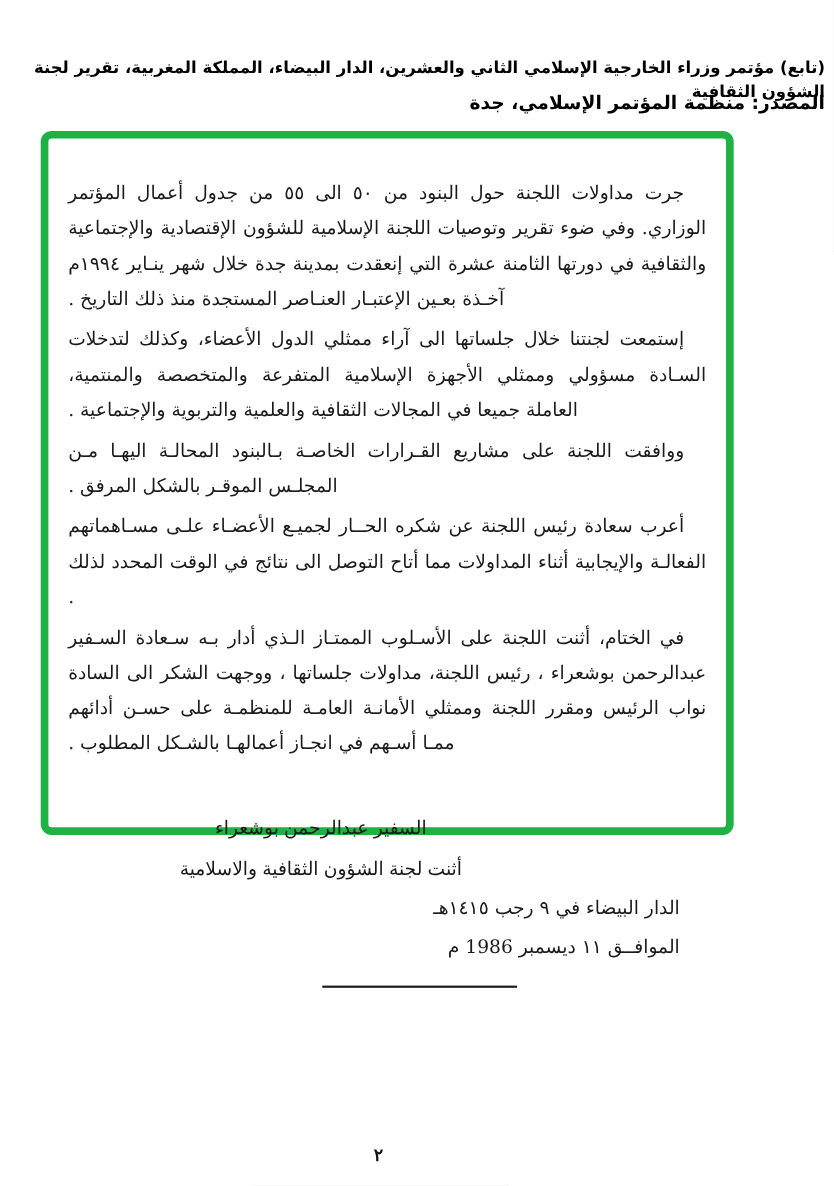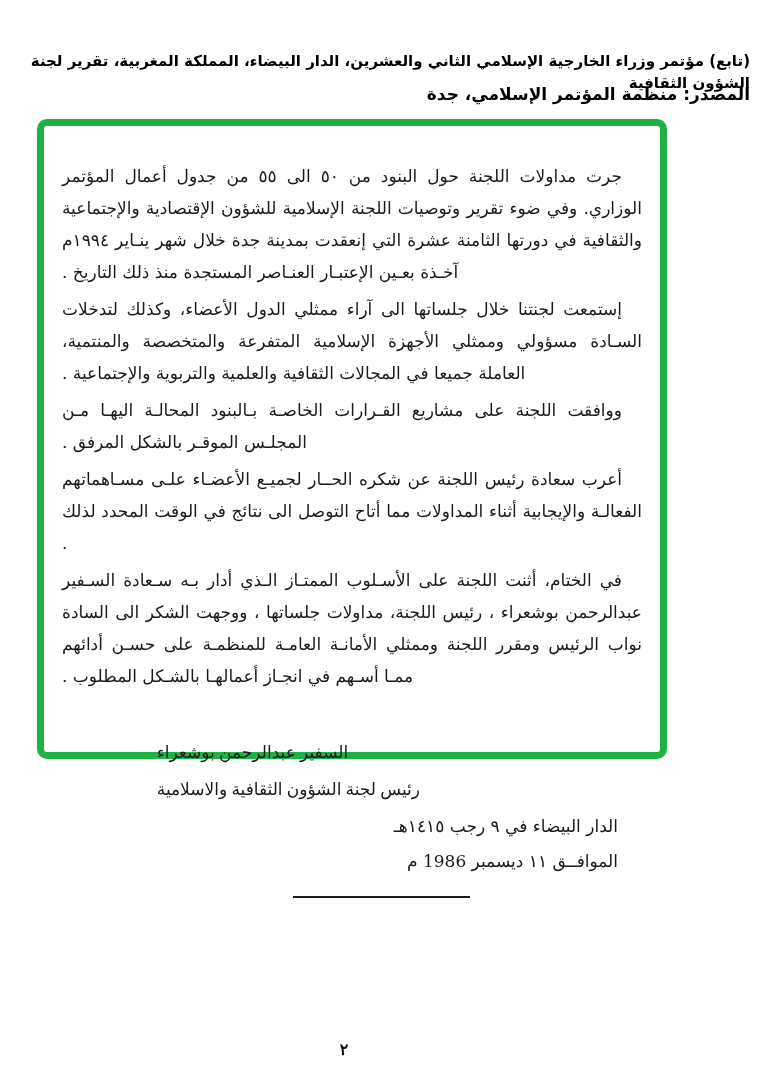--- a/index.html
+++ b/index.html
@@ -59,22 +59,22 @@
     color: var(--ink);
     text-align: justify;
     text-align-last: left;
     text-indent: 20px;
   }
   
   .sig {
     position: absolute;
     top: 608px; right: 240px;
     direction: rtl;
-    text-align: left;
-    font-family: Liberation Serif, serif;
+    text-align: center;
+    font-family: Liberation Sans, sans-serif;
     font-size: 17px;
     line-height: 37px;
     color: var(--ink);
     white-space: nowrap;
   }
   
   .dates {
     position: absolute;
     top: 667px; right: 42px;
     direction: rtl;
@@ -119,21 +119,21 @@
     <div class="flow">
       <p class="par">جرت مداولات اللجنة حول البنود من ٥٠ الى ٥٥ من جدول أعمال المؤتمر  الوزاري. وفي ضوء تقرير وتوصيات اللجنة الإسلامية للشؤون الإقتصادية والإجتماعية والثقافية في دورتها الثامنة عشرة التي إنعقدت بمدينة جدة خلال شهر ينـاير ١٩٩٤م آخـذة بعـين الإعتبـار العنـاصر المستجدة منذ ذلك التاريخ .</p>
       <p class="par">إستمعت لجنتنا خلال جلساتها الى آراء ممثلي الدول الأعضاء، وكذلك لتدخلات السـادة مسؤولي وممثلي الأجهزة الإسلامية المتفرعة والمتخصصة والمنتمية، العاملة جميعا في المجالات الثقافية والعلمية والتربوية والإجتماعية .</p>
       <p class="par">ووافقت اللجنة على مشاريع القـرارات الخاصـة بـالبنود المحالـة اليهـا مـن المجلـس الموقـر بالشكل المرفق .</p>
       <p class="par">أعرب سعادة رئيس اللجنة عن شكره الحــار لجميـع الأعضـاء علـى مسـاهماتهم الفعالـة والإيجابية أثناء المداولات مما أتاح التوصل الى نتائج في الوقت المحدد لذلك .</p>
       <p class="par">في الختام، أثنت اللجنة على الأسـلوب الممتـاز الـذي أدار بـه سـعادة السـفير عبدالرحمن بوشعراء ، رئيس اللجنة، مداولات جلساتها ، ووجهت الشكر الى السادة نواب الرئيس  ومقرر اللجنة وممثلي الأمانـة العامـة للمنظمـة على حسـن أدائهم ممـا أسـهم في انجـاز أعمالهـا بالشـكل المطلوب .</p>
     </div>
 
     <div class="sig">
       <div>السفير عبدالرحمن بوشعراء</div>
-      <div>رئيس لجنة الشؤون الثقافية والاسلامية</div>
+      <div>أثنت لجنة الشؤون الثقافية والاسلامية</div>
     </div>
 
     <div class="dates">
       <div>الدار البيضاء في ٩ رجب ١٤١٥هـ</div>
       <div>الموافــق ١١ ديسمبر  1986 م</div>
     </div>
 
     <div class="sep"></div>
 
   </div>

